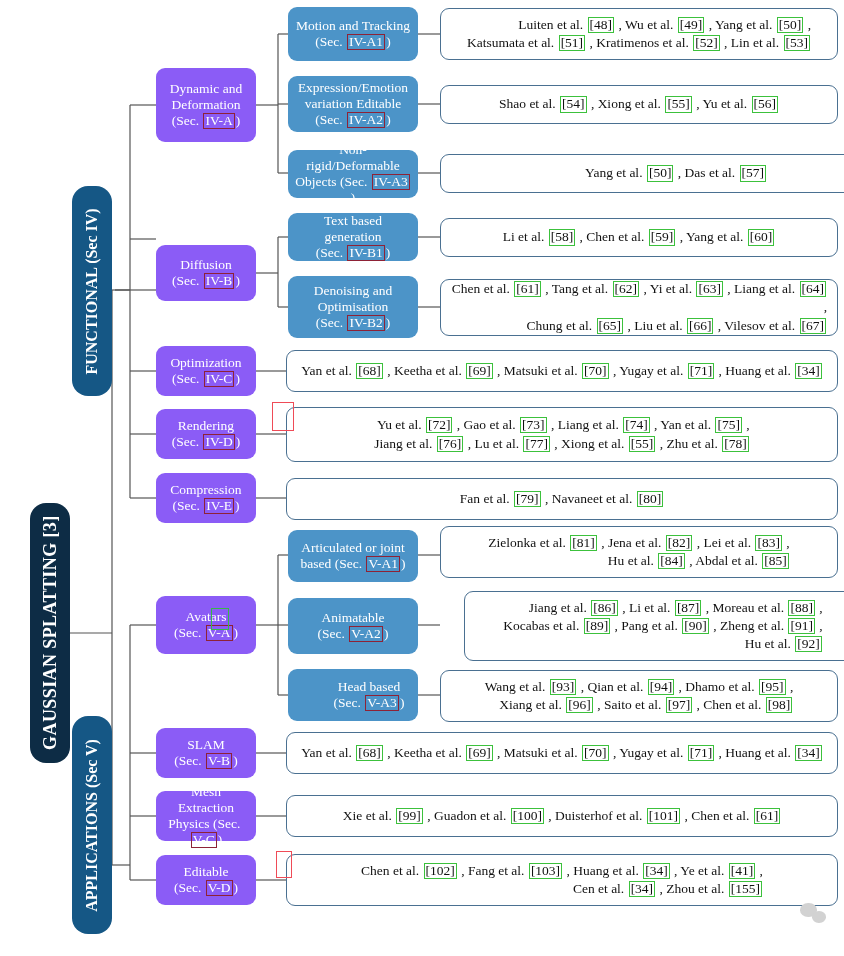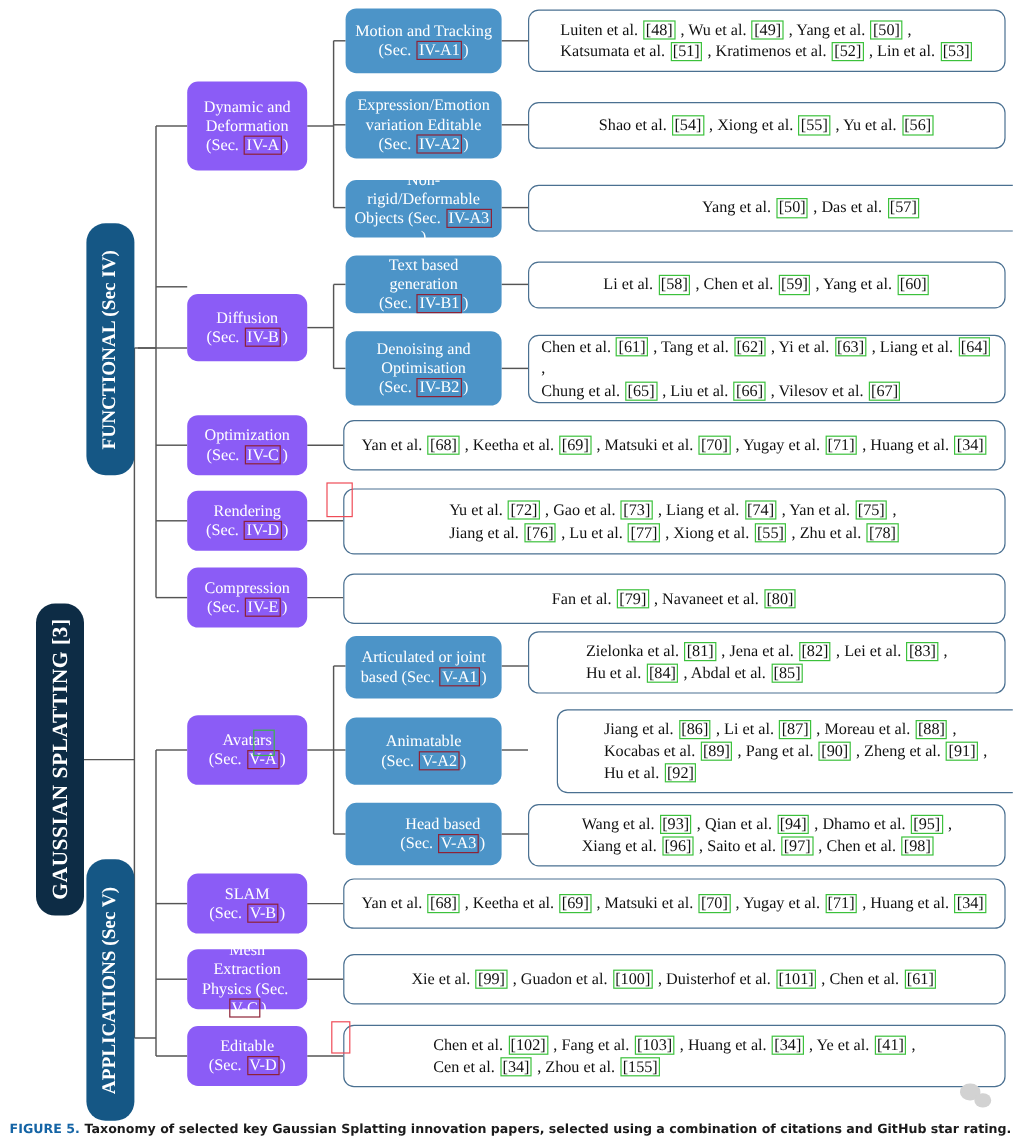--- a/index.html
+++ b/index.html
@@ -35,21 +35,21 @@
   }
   .lvl1 .rot{transform:rotate(-90deg);white-space:nowrap;font-size:16px;}
   .lvl2{background:#8b5cf6;font-size:13.5px;}
   .lvl3{background:#4c94c8;font-size:13.5px;}
 
   
   .cite{
     position:absolute;box-sizing:border-box;
     background:#ffffff;border:1.3px solid #4a7091;border-radius:9px;
     display:flex;align-items:center;justify-content:center;
-    text-align:left;color:#111111;font-size:13.5px;line-height:1.35;
+    text-align:right;color:#111111;font-size:13.5px;line-height:1.35;
     font-family:"Liberation Serif", serif;
   }
   .cite .txt{padding:0 10px;}
 
   
   .refn{
     border:1.3px solid #3cc13c;padding:0 1px;margin:0 1px;
     display:inline-block;line-height:1.05;
   }
   
@@ -267,17 +267,14 @@
   <div class="annot-red" style="left:276px;top:851px;width:14px;height:25px;"></div>
   <div class="annot-green" style="left:211px;top:608px;width:16px;height:20px;"></div>
 
   <div id="watermark">
     <span class="wicon">
         <b class="b1"></b>
         <b class="b2"></b>
       </span>
   </div>
 
-  <div id="caption">
-    <span class="fignum">FIGURE 5.</span><span>Taxonomy of selected key Gaussian Splatting innovation papers, selected using a combination of citations and GitHub star rating.</span>
-  </div>
 
 </div>
 
 </body></html>

